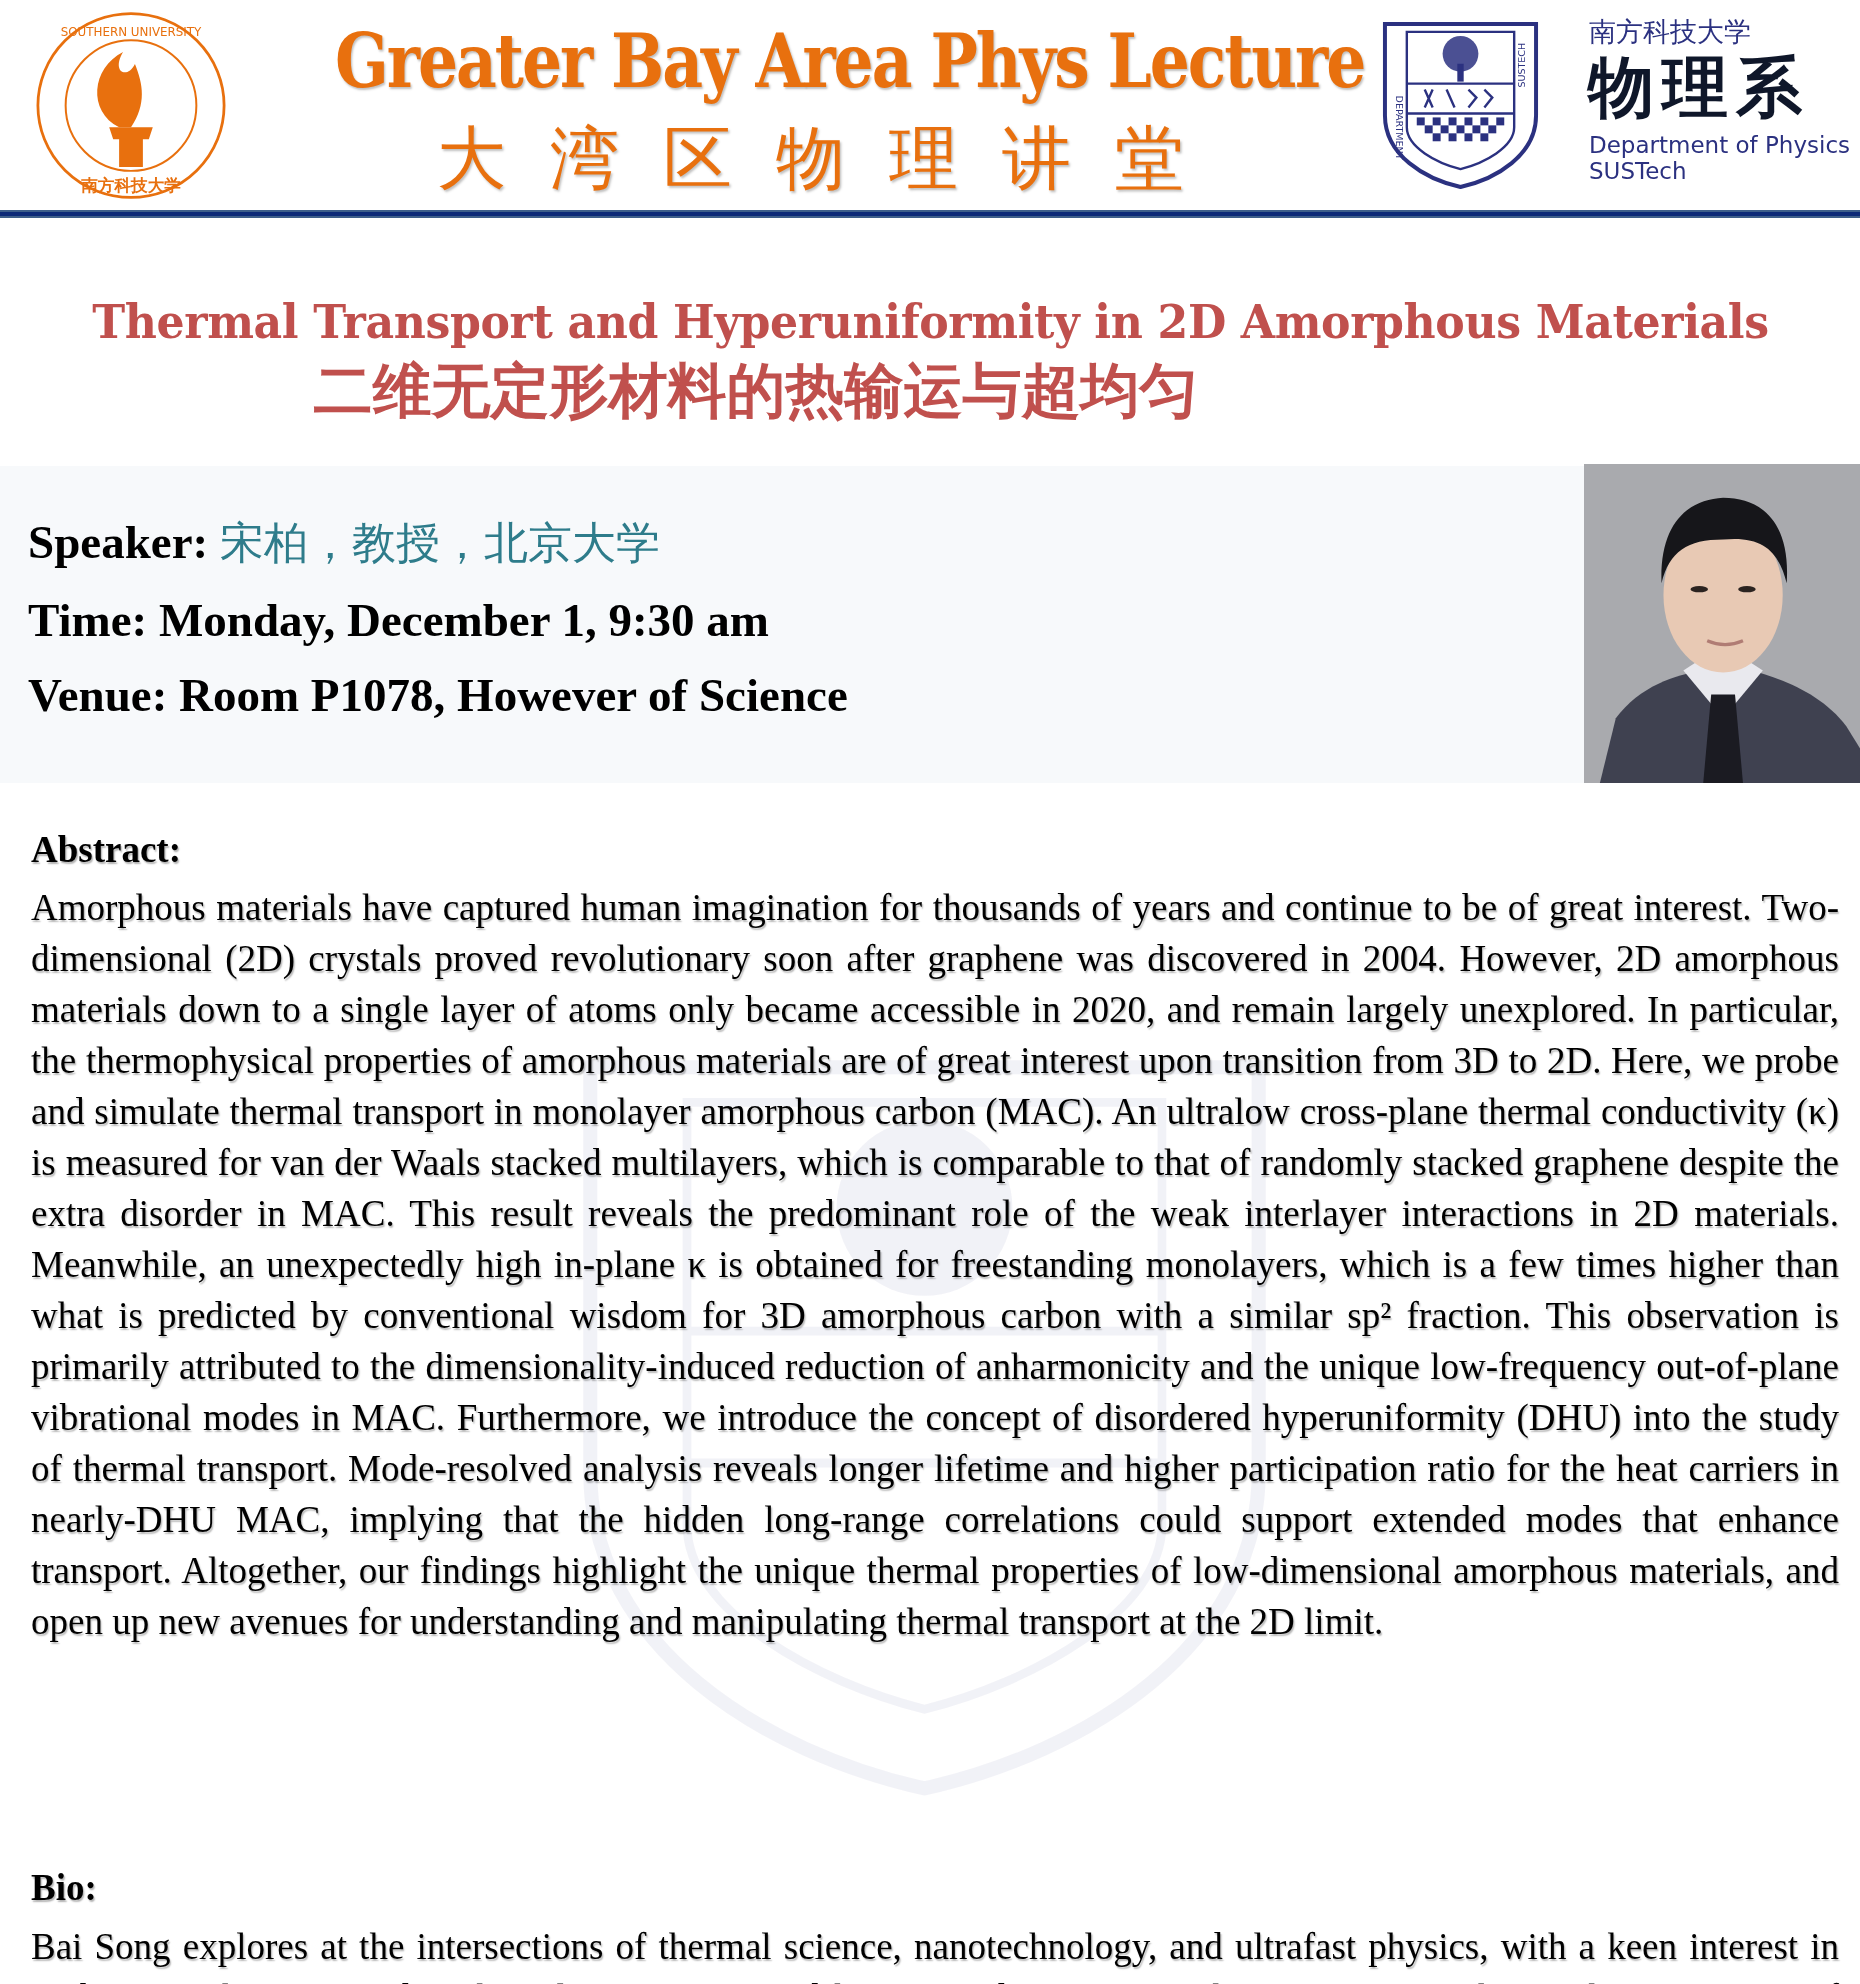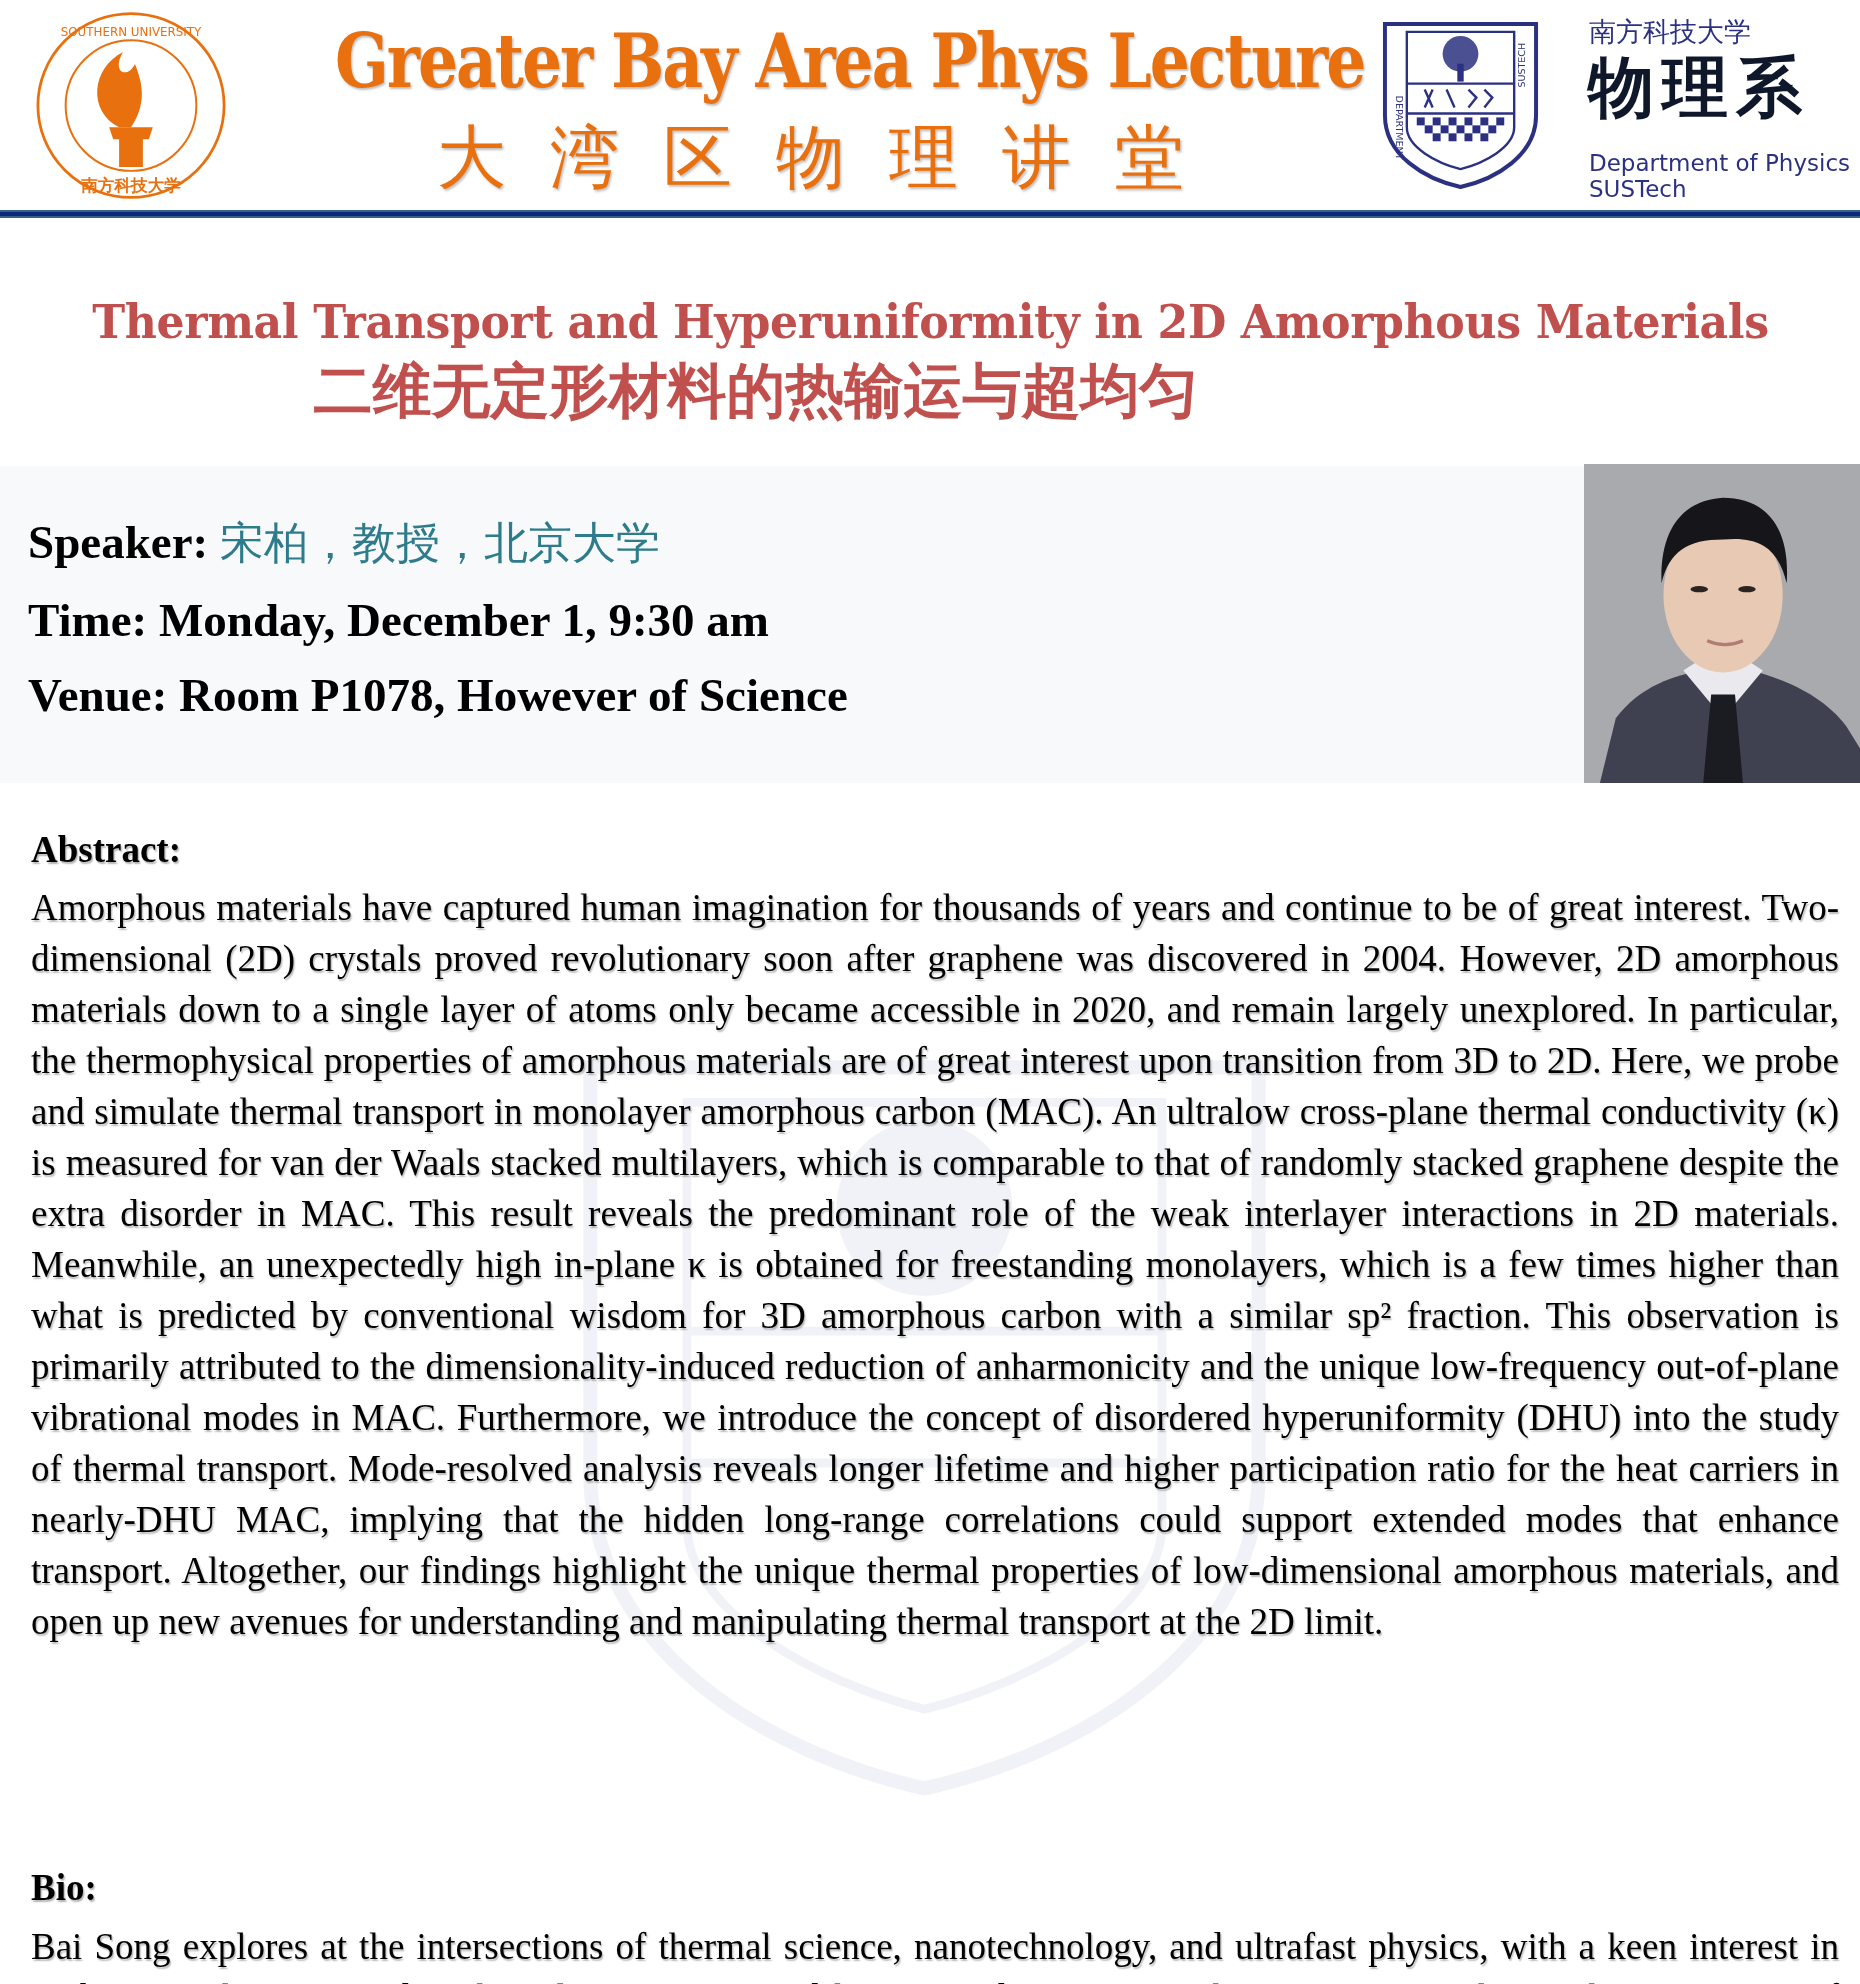--- a/index.html
+++ b/index.html
@@ -3,25 +3,25 @@
 <meta charset="utf-8">
 <style>
   html, body { margin:0; padding:0; background:#ffffff; }
   body { width:1861px; height:2701px; position:relative; overflow:hidden; font-family:"Liberation Serif", "DejaVu Serif", serif; color:#000; }
   .abs { position:absolute; }
 
   
   .header { left:0; top:0; width:1861px; height:210px; background:#fff; }
   .logo-left { left:28px; top:8px; width:206px; height:195px; }
   .series-en { left:246px; top:16px; width:1112px; text-align:center; font-family:"DejaVu Serif", serif; font-weight:bold; font-size:75px; color:#e8700e; letter-spacing:-2.4px; text-shadow:1.6px 2px 2.4px rgba(0,0,0,0.25); line-height:91px; white-space:nowrap; transform:scaleX(0.84); transform-origin:center; }
-  .series-zh { left:437px; top:119px; width:754px; text-align:center; font-family:Liberation Serif, serif; font-size:69px; color:#e8700e; letter-spacing:44px; text-shadow:1.6px 2px 2.4px rgba(0,0,0,0.25); line-height:79px; white-space:nowrap; }
+  .series-zh { left:437px; top:119px; width:754px; text-align:center; font-family:Liberation Sans, sans-serif; font-size:69px; color:#e8700e; letter-spacing:44px; text-shadow:1.6px 2px 2.4px rgba(0,0,0,0.25); line-height:79px; white-space:nowrap; }
   .shield-logo { left:1377px; top:16px; width:167px; height:175px; }
   .dept-zh-small { left:1589px; top:16px; font-family:"DejaVu Sans", sans-serif; font-size:27px; color:#2b3180; white-space:nowrap; line-height:32px; }
   .dept-zh-big { left:1588px; top:52px; font-family:"DejaVu Sans", sans-serif; font-weight:bold; font-size:66px; color:#0f172a; letter-spacing:8px; white-space:nowrap; line-height:71px; }
-  .dept-en { left:1589px; top:150px; font-family:"DejaVu Sans", sans-serif; font-size:23px; color:#2b3180; line-height:26px; white-space:nowrap; }
+  .dept-en { left:1589px; top:132px; font-family:"DejaVu Sans", sans-serif; font-size:23px; color:#2b3180; line-height:26px; white-space:nowrap; }
 
   .divider { left:0; top:210px; width:1861px; height:8.3px; background:#3e5f8a; }
   .divider-inner { left:0; top:212px; width:1861px; height:4.4px; background:#0d2a78; }
 
   
   .title-en { left:0; top:294px; width:1861px; text-align:center; font-family:"DejaVu Serif", serif; font-weight:bold; font-size:47px; color:#c0504d; line-height:56px; white-space:nowrap; transform:scaleX(0.94); transform-origin:center; letter-spacing:-0.4px; }
   .title-zh { left:0; top:357px; width:1512px; text-align:center; font-family:"DejaVu Sans", sans-serif; font-weight:bold; font-size:59px; color:#c0504d; line-height:67px; white-space:nowrap; }
 
   
   .speaker-band { left:0; top:466px; width:1584px; height:317px; background:#f7f9fb; }

